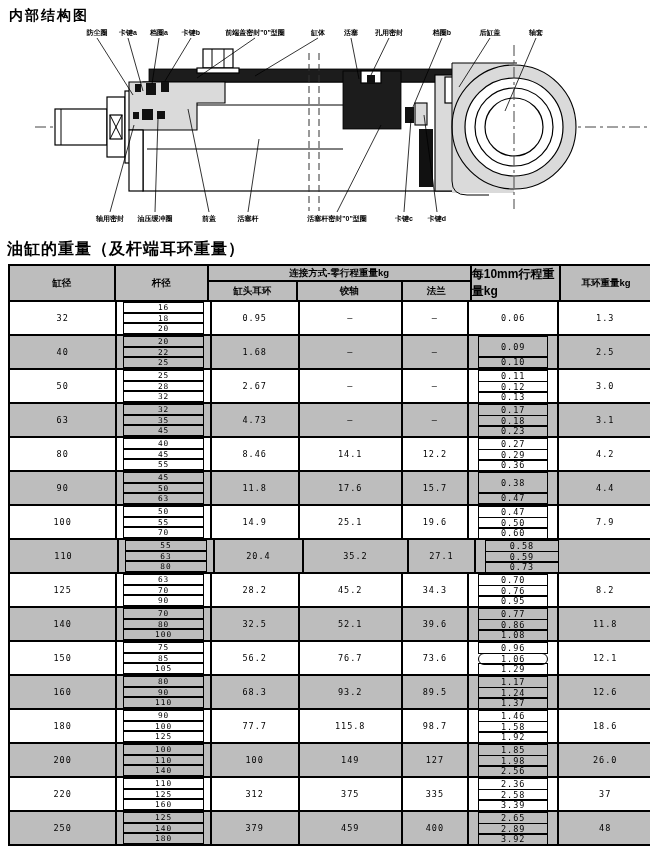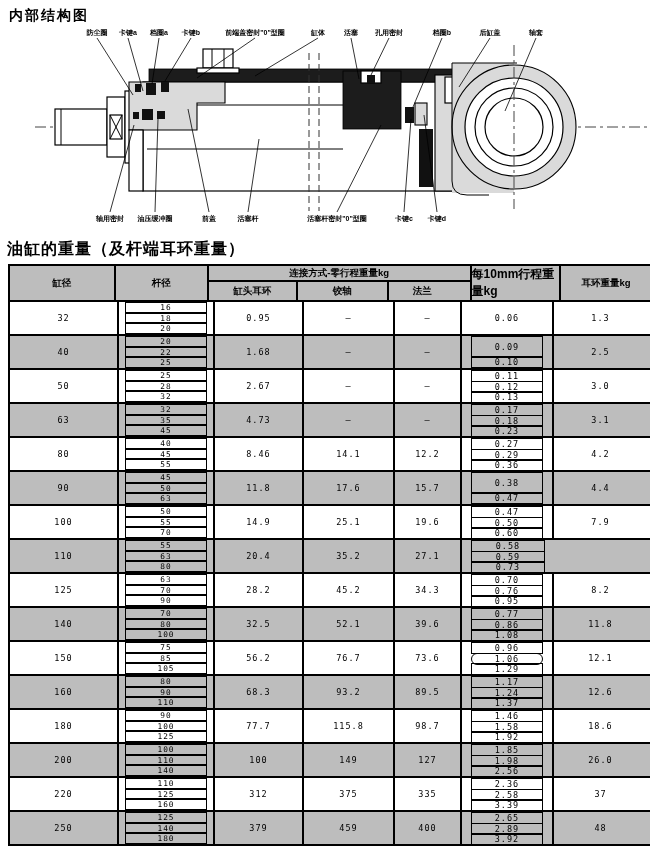--- a/index.html
+++ b/index.html
@@ -18,21 +18,21 @@
   .gray{fill:#dadada;stroke:#000;stroke-width:1.1;}
   .seal{fill:#111;stroke:none;}
   .dashline{stroke:#444;stroke-width:1;stroke-dasharray:11 4 3 4;fill:none;}
   .brk{stroke:#333;stroke-width:1;stroke-dasharray:7 4;fill:none;}
 
   
   .wtable{width:641px;border:2px solid #000;margin-left:1px;}
   .thead{display:flex;height:34px;background:#bdbdbd;border-bottom:2px solid #000;font-weight:bold;font-size:9.5px;}
   .hcell{display:flex;align-items:center;justify-content:center;border-right:2px solid #000;box-sizing:border-box;}
   .hcell:last-child{border-right:none;}
-  .c1{width:109px;}.c2{width:96px;}.c3{width:89px;}.c4{width:91px;}.c5{width:67px;}.c6{width:92px;}.c7{width:93px;}
+  .c1{width:109px;}.c2{width:96px;}.c3{width:89px;}.c4{width:105px;}.c5{width:67px;}.c6{width:92px;}.c7{width:93px;}
   .hmid{width:271px;display:flex;flex-direction:column;border-right:2px solid #000;box-sizing:border-box;}
   .hmid .htop{height:16px;display:flex;align-items:center;justify-content:center;border-bottom:2px solid #000;box-sizing:border-box;}
   .hmid .hbot{flex:1;display:flex;}
   .hmid .hbot .hcell{flex:none;height:100%;}
   .hmid .hbot .hcell.c5{border-right:none;}
   .small{font-size:12px;letter-spacing:0;}
   .trow{display:flex;height:32px;border-bottom:2px solid #000;font-family:"DejaVu Sans Mono","Liberation Mono",monospace;font-size:8.5px;letter-spacing:1px;background:#fff;}
   .trow:last-child{border-bottom:none;}
   .tcell{display:flex;align-items:center;justify-content:center;border-right:2px solid #000;box-sizing:border-box;}
   .tcell:last-child{border-right:none;}

